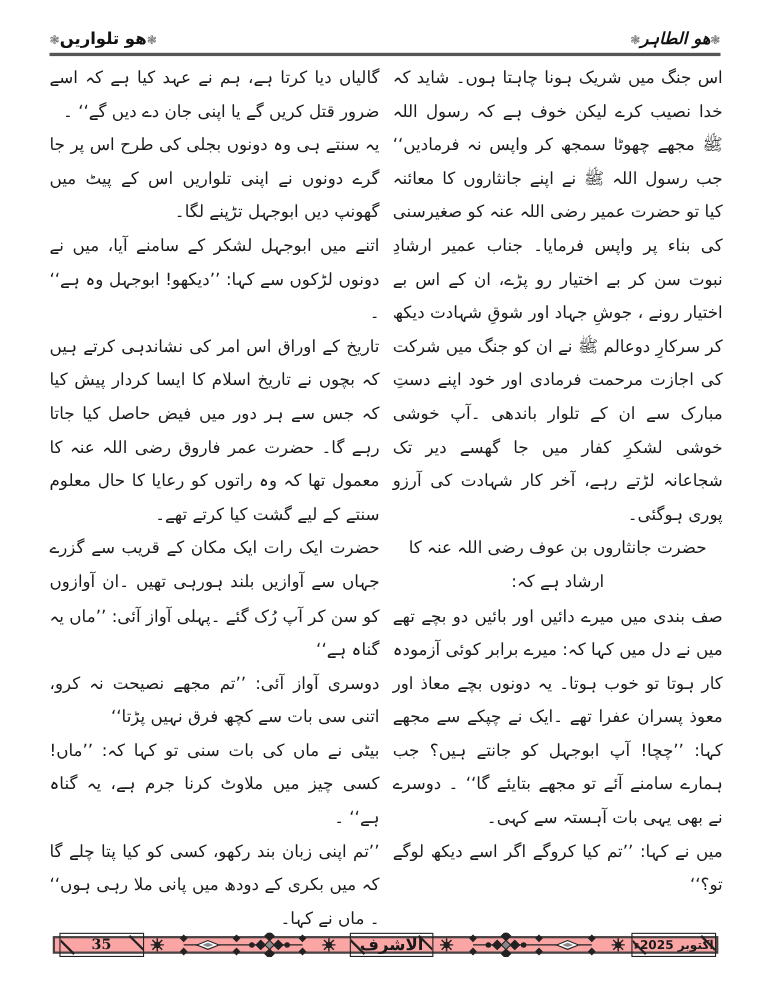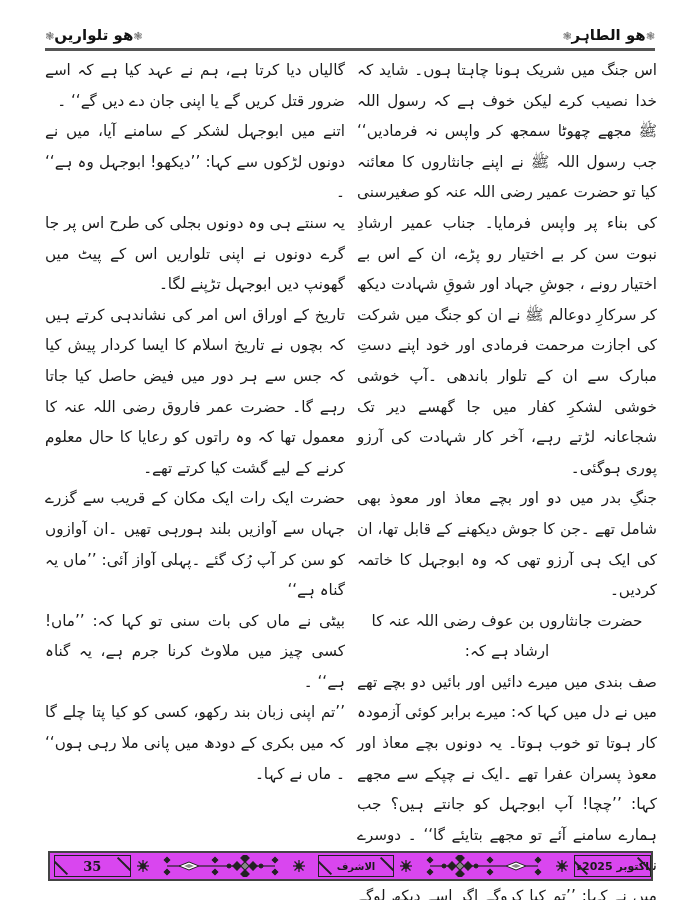--- a/index.html
+++ b/index.html
@@ -8,52 +8,52 @@
     font-family: "DejaVu Sans", sans-serif; color: #1a1a1a;
   }
   .header {
     position: absolute; left: 45px; top: 24px; width: 610px; height: 24px;
     border-bottom: 3px solid #555;
   }
   .hdr {
     position: absolute; top: 2px; font-size: 15px; font-weight: bold; direction: rtl;
     white-space: nowrap; color: #111;
   }
-  .hdr.right { right: 0; }
+  .hdr.right { right: 0; font-style: italic; }
   .hdr.left { left: 0; }
   .hdr .orn { font-size: 11px; color: #777; font-weight: normal; }
 
   .columns {
     position: absolute; left: 45px; top: 55px; width: 612px; height: 790px;
     display: flex; flex-direction: row-reverse; justify-content: space-between;
   }
   .col {
     width: 300px; direction: rtl; text-align: justify;
     font-size: 15.2px; line-height: 30.6px;
   }
   .col p { margin: 0; }
   .col p.indent-center { text-align: center; }
 
   .footer {
-    position: absolute; left: 48px; top: 851px; width: 605px; height: 30px;
-    border: 2px solid #444; box-sizing: border-box; background: #d946ef;
+    position: absolute; left: 48px; top: 851px; width: 605px; height: 16px;
+    border: 2px solid #444; box-sizing: border-box; background: #fca5a5;
     display: flex; align-items: center; text-align: center;
   }
   .fbox {
     position: relative; height: 22px; border: 1.5px solid #222; box-sizing: border-box;
     display: flex; align-items: center; justify-content: center;
     font-family: "DejaVu Serif", serif; font-size: 13px; font-weight: bold; overflow: hidden;
   }
   .fbox::before, .fbox::after {
     content: ""; position: absolute; width: 18px; height: 2px; background: #222;
   }
   .fbox::before { left: -3px; bottom: 7px; transform: rotate(45deg); }
   .fbox::after { right: -3px; top: 7px; transform: rotate(45deg); }
   .fbox.page { width: 78px; margin-left: 4px; }
-  .fbox.mag { width: 78px; margin-left: 7px; font-family: "DejaVu Sans", sans-serif; font-size: 10px; }
+  .fbox.mag { width: 78px; margin-left: 7px; font-family: "DejaVu Sans", sans-serif; font-size: 15px; }
   .fbox.date { width: 78px; font-size: 11px; direction: rtl; font-family: "DejaVu Sans", sans-serif; }
   .orn-strip {
     flex: 1; height: 22px; display: flex; align-items: center; justify-content: center;
     position: relative;
   }
   .orn-strip svg { display: block; }
 </style>
 </head>
 <body>
 
@@ -62,32 +62,32 @@
     <span class="orn">❃</span><span>هو الطاہر</span><span class="orn">❃</span>
   </div>
   <div class="hdr left">
     <span class="orn">❃</span><span>هو تلواریں</span><span class="orn">❃</span>
   </div>
 </div>
 
 <div class="columns">
   <div class="col">
     <p>اس جنگ میں شریک ہونا چاہتا ہوں۔ شاید کہ خدا نصیب کرے لیکن خوف ہے کہ رسول اللہ ﷺ مجھے چھوٹا سمجھ کر واپس نہ فرمادیں‘‘ جب رسول اللہ ﷺ نے اپنے جانثاروں کا معائنہ کیا تو حضرت عمیر رضی اللہ عنہ کو صغیرسنی کی بناء پر واپس فرمایا۔ جناب عمیر ارشادِ نبوت سن کر بے اختیار رو پڑے، ان کے اس بے اختیار رونے ، جوشِ جہاد اور شوقِ شہادت دیکھ کر سرکارِ دوعالم ﷺ نے ان کو جنگ میں شرکت کی اجازت مرحمت فرمادی اور خود اپنے دستِ مبارک سے ان کے تلوار باندھی ۔آپ خوشی خوشی لشکرِ کفار میں جا گھسے دیر تک شجاعانہ لڑتے رہے، آخر کار شہادت کی آرزو پوری ہوگئی۔</p>
-    <p>جنگِ بدر میں دو اور بچے معاذ اور معوذ بھی شامل تھے ۔جن کا جوش دیکھنے کے قابل تھا، ان کی ایک ہی آرزو تھی کہ وہ ابوجہل کا خاتمہ کردیں۔</p>
     <p class="indent-center">حضرت جانثاروں بن عوف رضی اللہ عنہ کا ارشاد ہے کہ:</p>
     <p>صف بندی میں میرے دائیں اور بائیں دو بچے تھے میں نے دل میں کہا کہ: میرے برابر کوئی آزمودہ کار ہوتا تو خوب ہوتا۔ یہ دونوں بچے معاذ اور معوذ پسران عفرا تھے ۔ایک نے چپکے سے مجھے کہا: ’’چچا! آپ ابوجہل کو جانتے ہیں؟ جب ہمارے سامنے آئے تو مجھے بتایئے گا‘‘ ۔ دوسرے نے بھی یہی بات آہستہ سے کہی۔</p>
     <p>میں نے کہا: ’’تم کیا کروگے اگر اسے دیکھ لوگے تو؟‘‘</p>
 
   </div>
   <div class="col">
     <p>گالیاں دیا کرتا ہے، ہم نے عہد کیا ہے کہ اسے ضرور قتل کریں گے یا اپنی جان دے دیں گے‘‘ ۔</p>
+    <p>یہ سنتے ہی وہ دونوں بجلی کی طرح اس پر جا گرے دونوں نے اپنی تلواریں اس کے پیٹ میں گھونپ دیں ابوجہل تڑپنے لگا۔</p>
     <p>اتنے میں ابوجہل لشکر کے سامنے آیا، میں نے دونوں لڑکوں سے کہا: ’’دیکھو! ابوجہل وہ ہے‘‘ ۔</p>
-    <p>یہ سنتے ہی وہ دونوں بجلی کی طرح اس پر جا گرے دونوں نے اپنی تلواریں اس کے پیٹ میں گھونپ دیں ابوجہل تڑپنے لگا۔</p>
-    <p>تاریخ کے اوراق اس امر کی نشاندہی کرتے ہیں کہ بچوں نے تاریخ اسلام کا ایسا کردار پیش کیا کہ جس سے ہر دور میں فیض حاصل کیا جاتا رہے گا۔ حضرت عمر فاروق رضی اللہ عنہ کا معمول تھا کہ وہ راتوں کو رعایا کا حال معلوم کرنے کے لیے گشت کیا کرتے تھے۔</p>
+    <p>تاریخ کے اوراق اس امر کی نشاندہی کرتے ہیں کہ بچوں نے تاریخ اسلام کا ایسا کردار پیش کیا کہ جس سے ہر دور میں فیض حاصل کیا جاتا رہے گا۔ حضرت عمر فاروق رضی اللہ عنہ کا معمول تھا کہ وہ راتوں کو رعایا کا حال معلوم سنتے کے لیے گشت کیا کرتے تھے۔</p>
     <p>حضرت ایک رات ایک مکان کے قریب سے گزرے جہاں سے آوازیں بلند ہورہی تھیں ۔ان آوازوں کو سن کر آپ رُک گئے ۔پہلی آواز آئی: ’’ماں یہ گناہ ہے‘‘</p>
+    <p>دوسری آواز آئی: ’’تم مجھے نصیحت نہ کرو، اتنی سی بات سے کچھ فرق نہیں پڑتا‘‘</p>
     <p>بیٹی نے ماں کی بات سنی تو کہا کہ: ’’ماں! کسی چیز میں ملاوٹ کرنا جرم ہے، یہ گناہ ہے‘‘ ۔</p>
     <p>’’تم اپنی زبان بند رکھو، کسی کو کیا پتا چلے گا کہ میں بکری کے دودھ میں پانی ملا رہی ہوں‘‘ ۔ ماں نے کہا۔</p>
   </div>
 </div>
 
 <div class="footer">
   <div class="fbox page">
     <span>35</span>
   </div>
   <div class="orn-strip">

